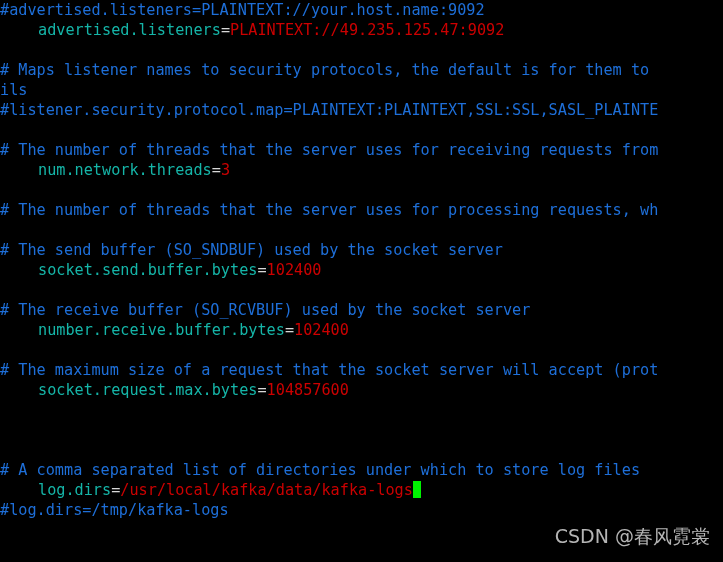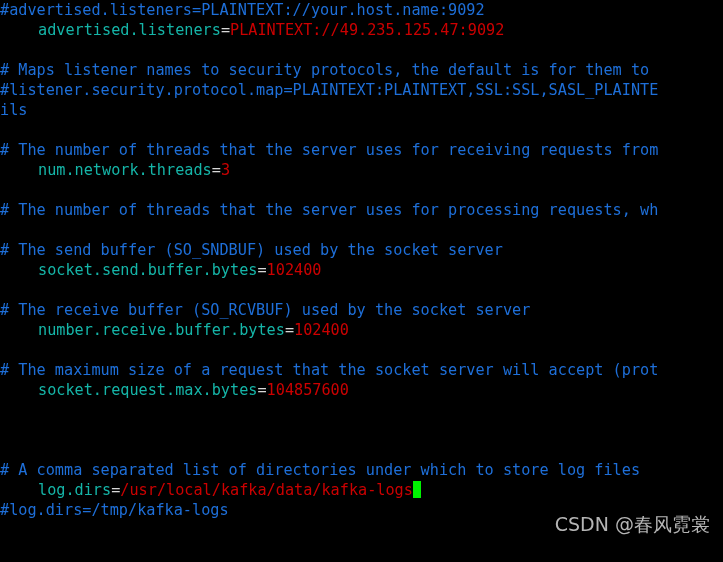--- a/index.html
+++ b/index.html
@@ -42,41 +42,41 @@
   .cursor {
     display: inline-block;
     width: 8.5px;
     height: 17px;
     background: #00f200;
     vertical-align: -3px;
   }
   #watermark {
     position: absolute;
     right: 13px;
-    top: 512px;
+    top: 524px;
     color: #cfcfcf;
     opacity: 0.88;
     font-family: "DejaVu Sans", "Liberation Sans", sans-serif;
     font-size: 19px;
     line-height: 24px;
     white-space: pre;
     pointer-events: none;
   }
 </style>
 </head>
 <body>
 
 <div id="terminal">
   <div class="screen" id="screen">
       <div class="line"><span class="comment">#advertised.listeners=PLAINTEXT://your.host.name:9092</span></div>
       <div class="line"><span class="key">advertised.listeners</span><span class="eq">=</span><span class="val">PLAINTEXT://49.235.125.47:9092</span></div>
       <div class="line"><span class="blank"> </span></div>
       <div class="line"><span class="comment"># Maps listener names to security protocols, the default is for them to</span></div>
+      <div class="line"><span class="comment">ils</span></div>
       <div class="line"><span class="comment">#listener.security.protocol.map=PLAINTEXT:PLAINTEXT,SSL:SSL,SASL_PLAINTE</span></div>
-      <div class="line"><span class="comment">ils</span></div>
       <div class="line"><span class="blank"> </span></div>
       <div class="line"><span class="comment"># The number of threads that the server uses for receiving requests from</span></div>
       <div class="line"><span class="key">num.network.threads</span><span class="eq">=</span><span class="val">3</span></div>
       <div class="line"><span class="blank"> </span></div>
       <div class="line"><span class="comment"># The number of threads that the server uses for processing requests, wh</span></div>
       <div class="line"><span class="blank"> </span></div>
       <div class="line"><span class="comment"># The send buffer (SO_SNDBUF) used by the socket server</span></div>
       <div class="line"><span class="key">socket.send.buffer.bytes</span><span class="eq">=</span><span class="val">102400</span></div>
       <div class="line"><span class="blank"> </span></div>
       <div class="line"><span class="comment"># The receive buffer (SO_RCVBUF) used by the socket server</span></div>

